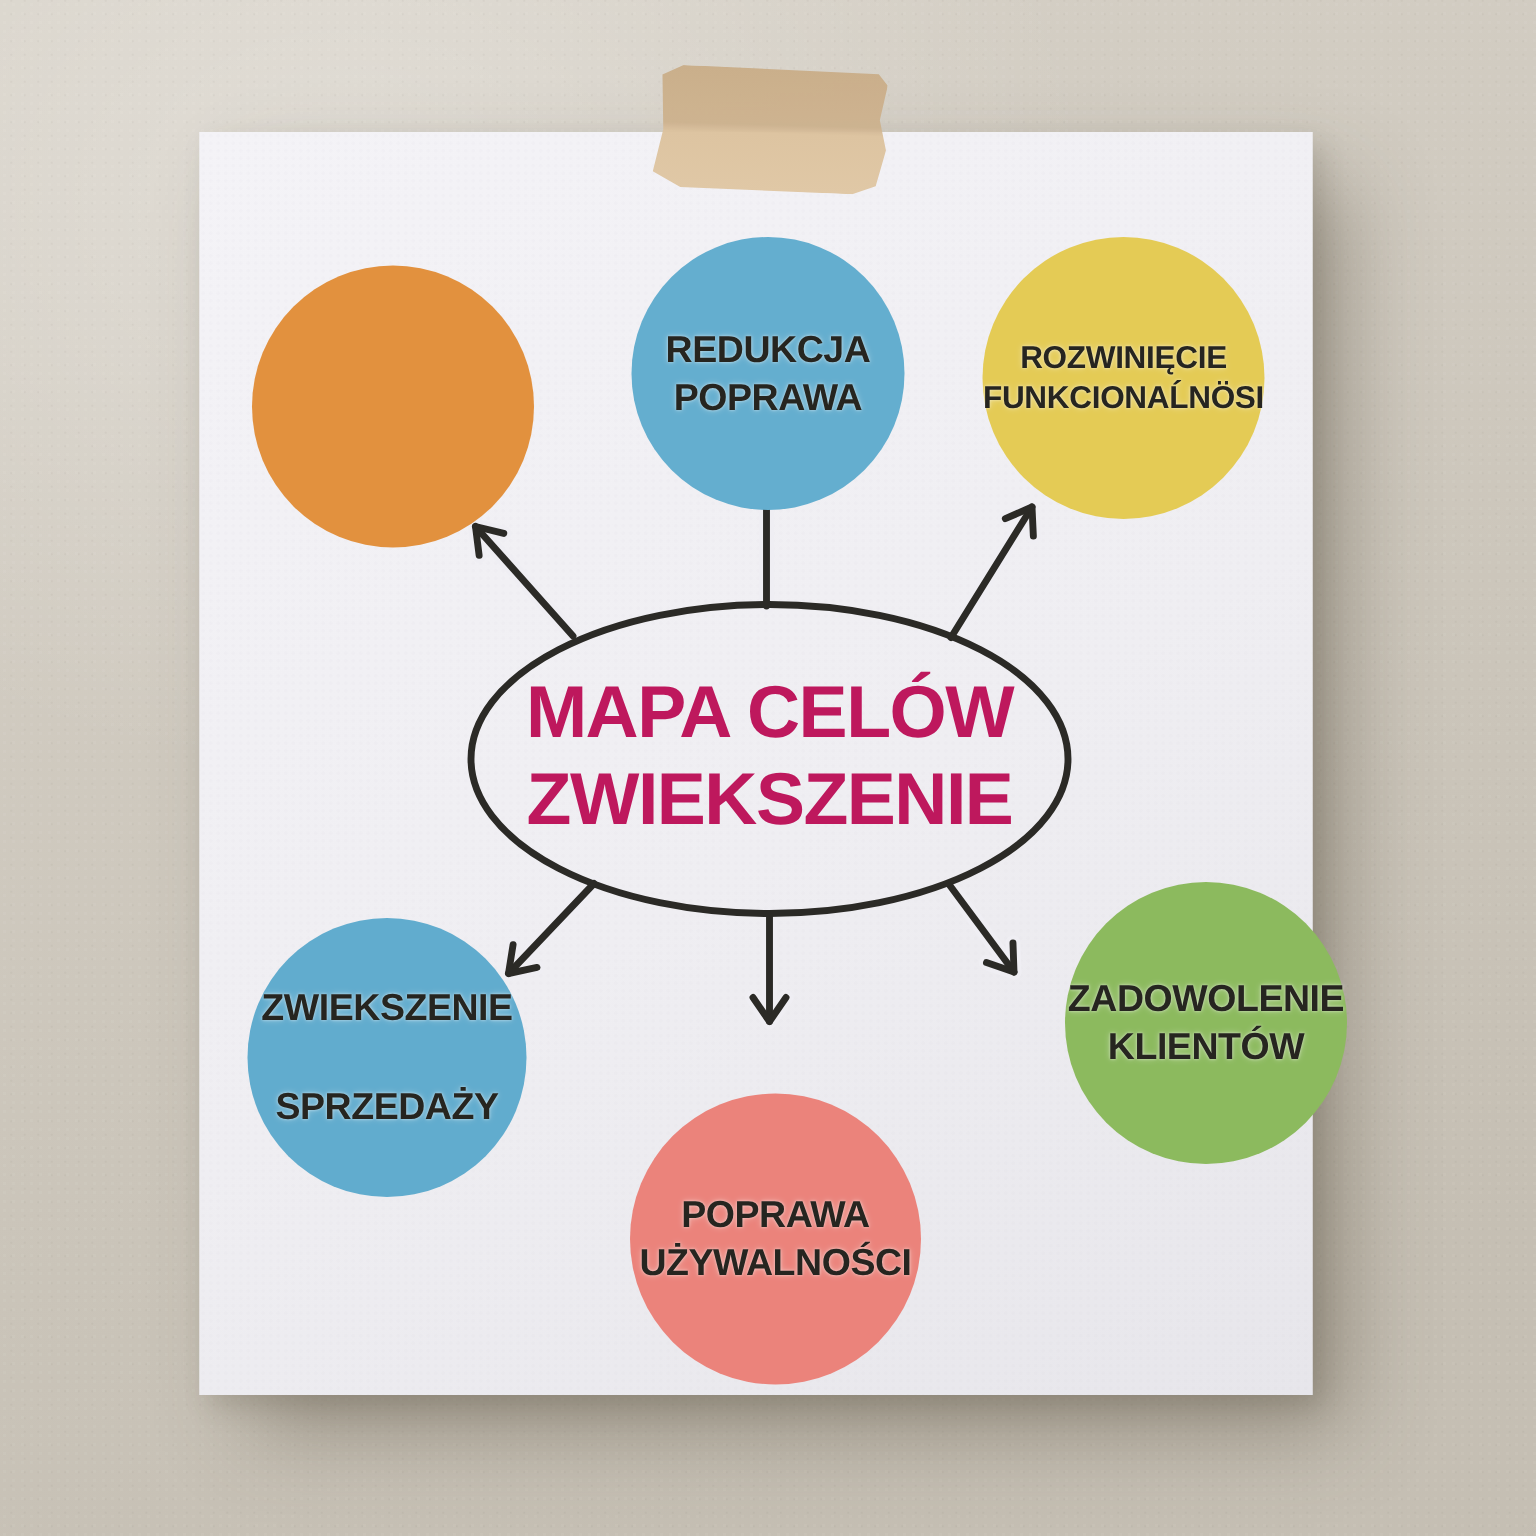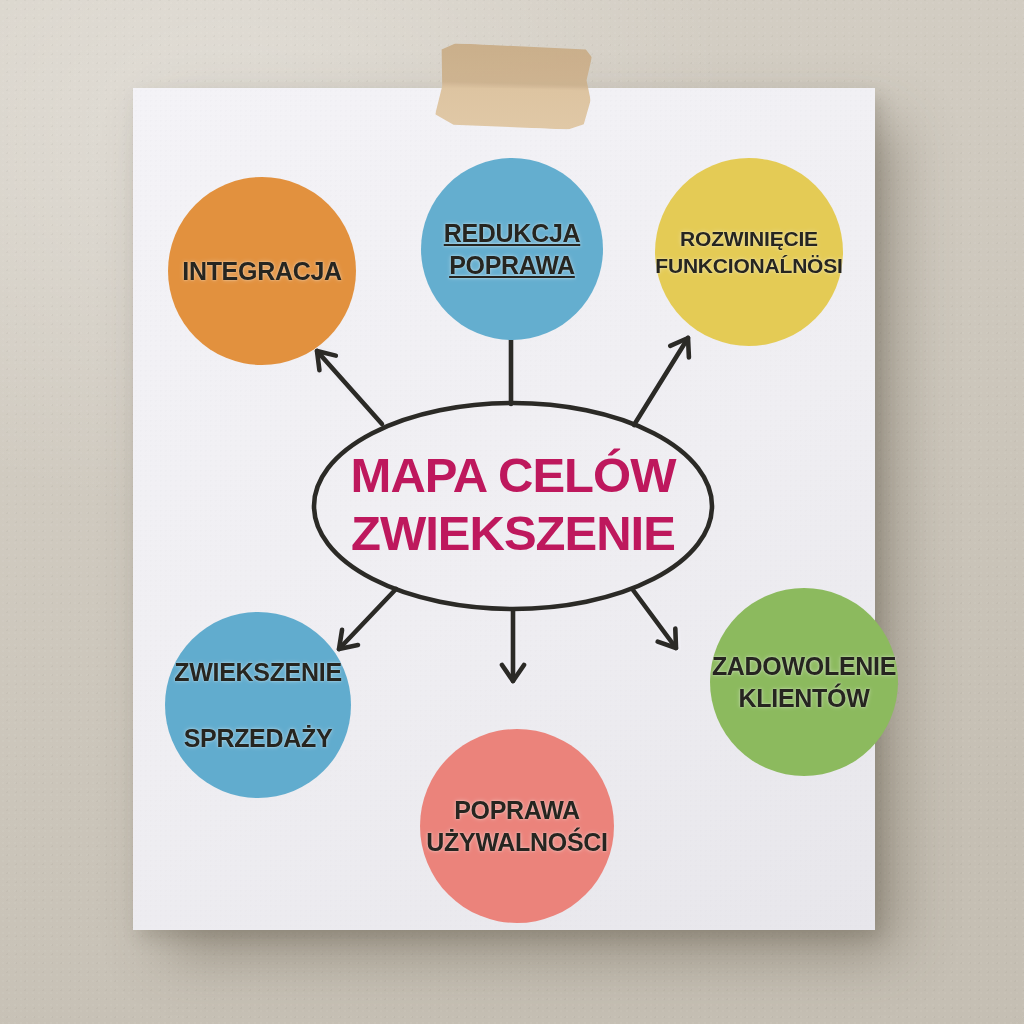--- a/index.html
+++ b/index.html
@@ -82,24 +82,23 @@
 
     <ellipse cx="513" cy="506" rx="199" ry="103" fill="none" stroke-width="4.6" stroke="#2B2A26"></ellipse>
   </svg>
 
   <div class="center-title">
     <div>MAPA CELÓW</div>
     <div>ZWIEKSZENIE</div>
   </div>
 
   <div class="node n-integration" style="background-color: rgb(226, 145, 62);">
-    <span>INTEGRACJA</span>
   </div>
 
-  <div class="node n-cost" style="background-color: rgb(100, 174, 207); text-decoration: underline;">
+  <div class="node n-cost" style="background-color: rgb(100, 174, 207);">
     <span>REDUKCJA</span>
     <span>POPRAWA</span>
   </div>
 
   <div class="node n-functionality" style="background-color: rgb(228, 203, 85);">
     <span>ROZWINIĘCIE</span>
     <span>FUNKCIONAĹNÖSI</span>
   </div>
 
   <div class="node n-sales" style="background-color: rgb(97, 172, 206); gap: 33px;">

